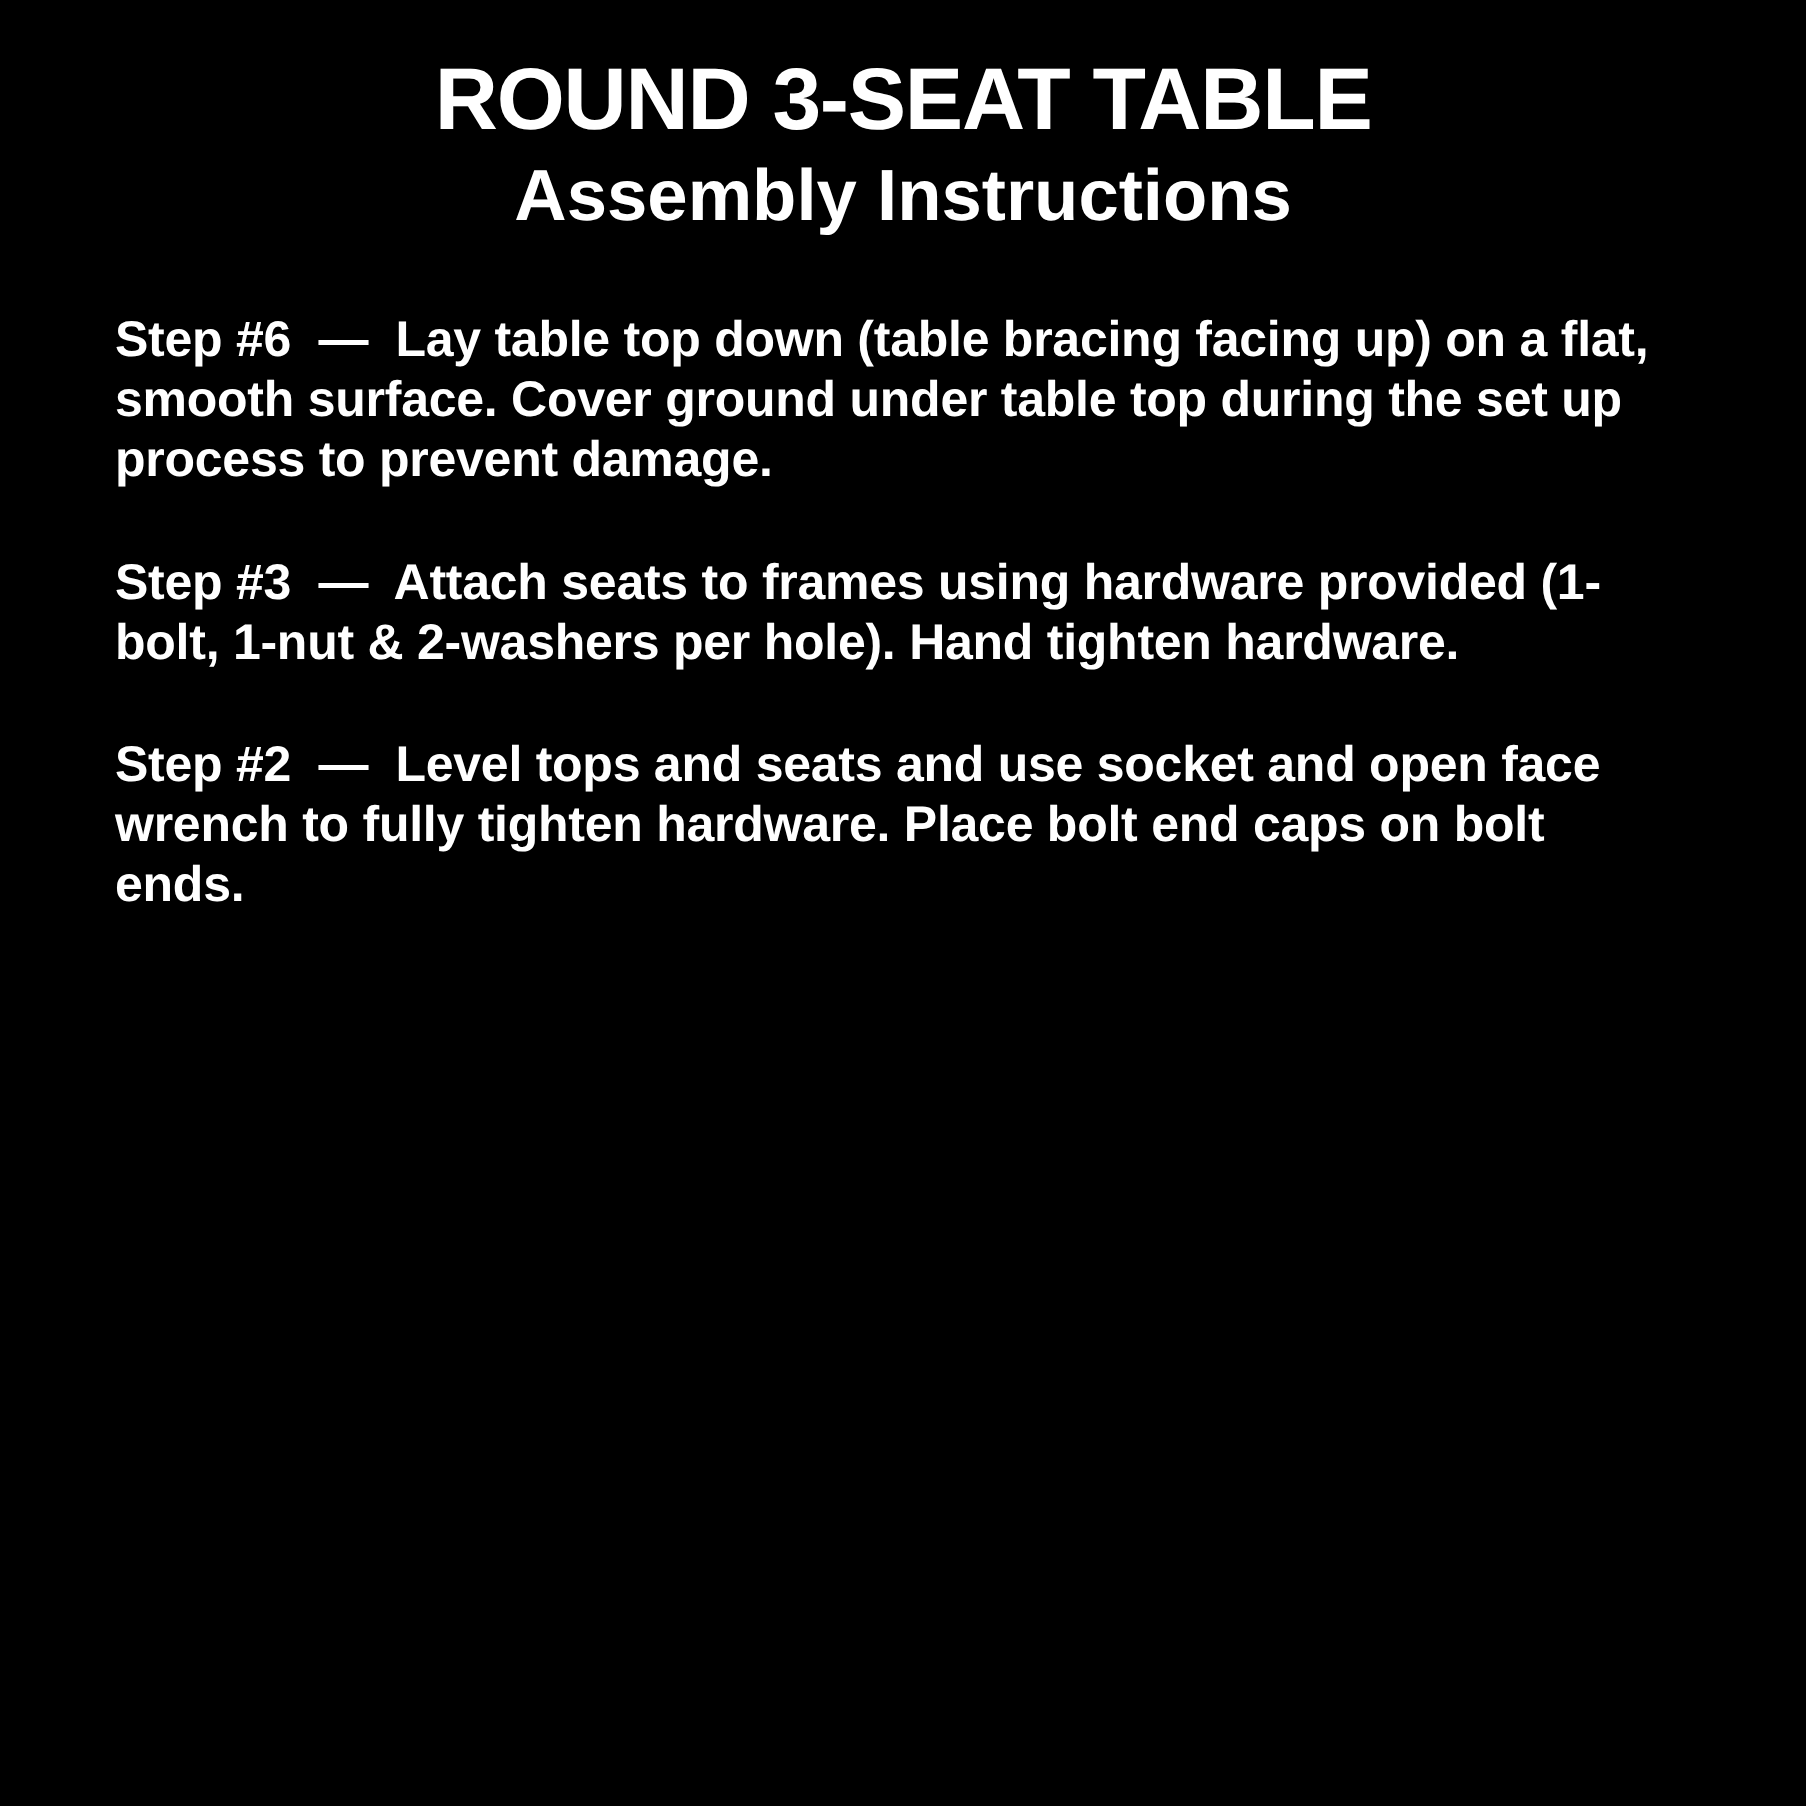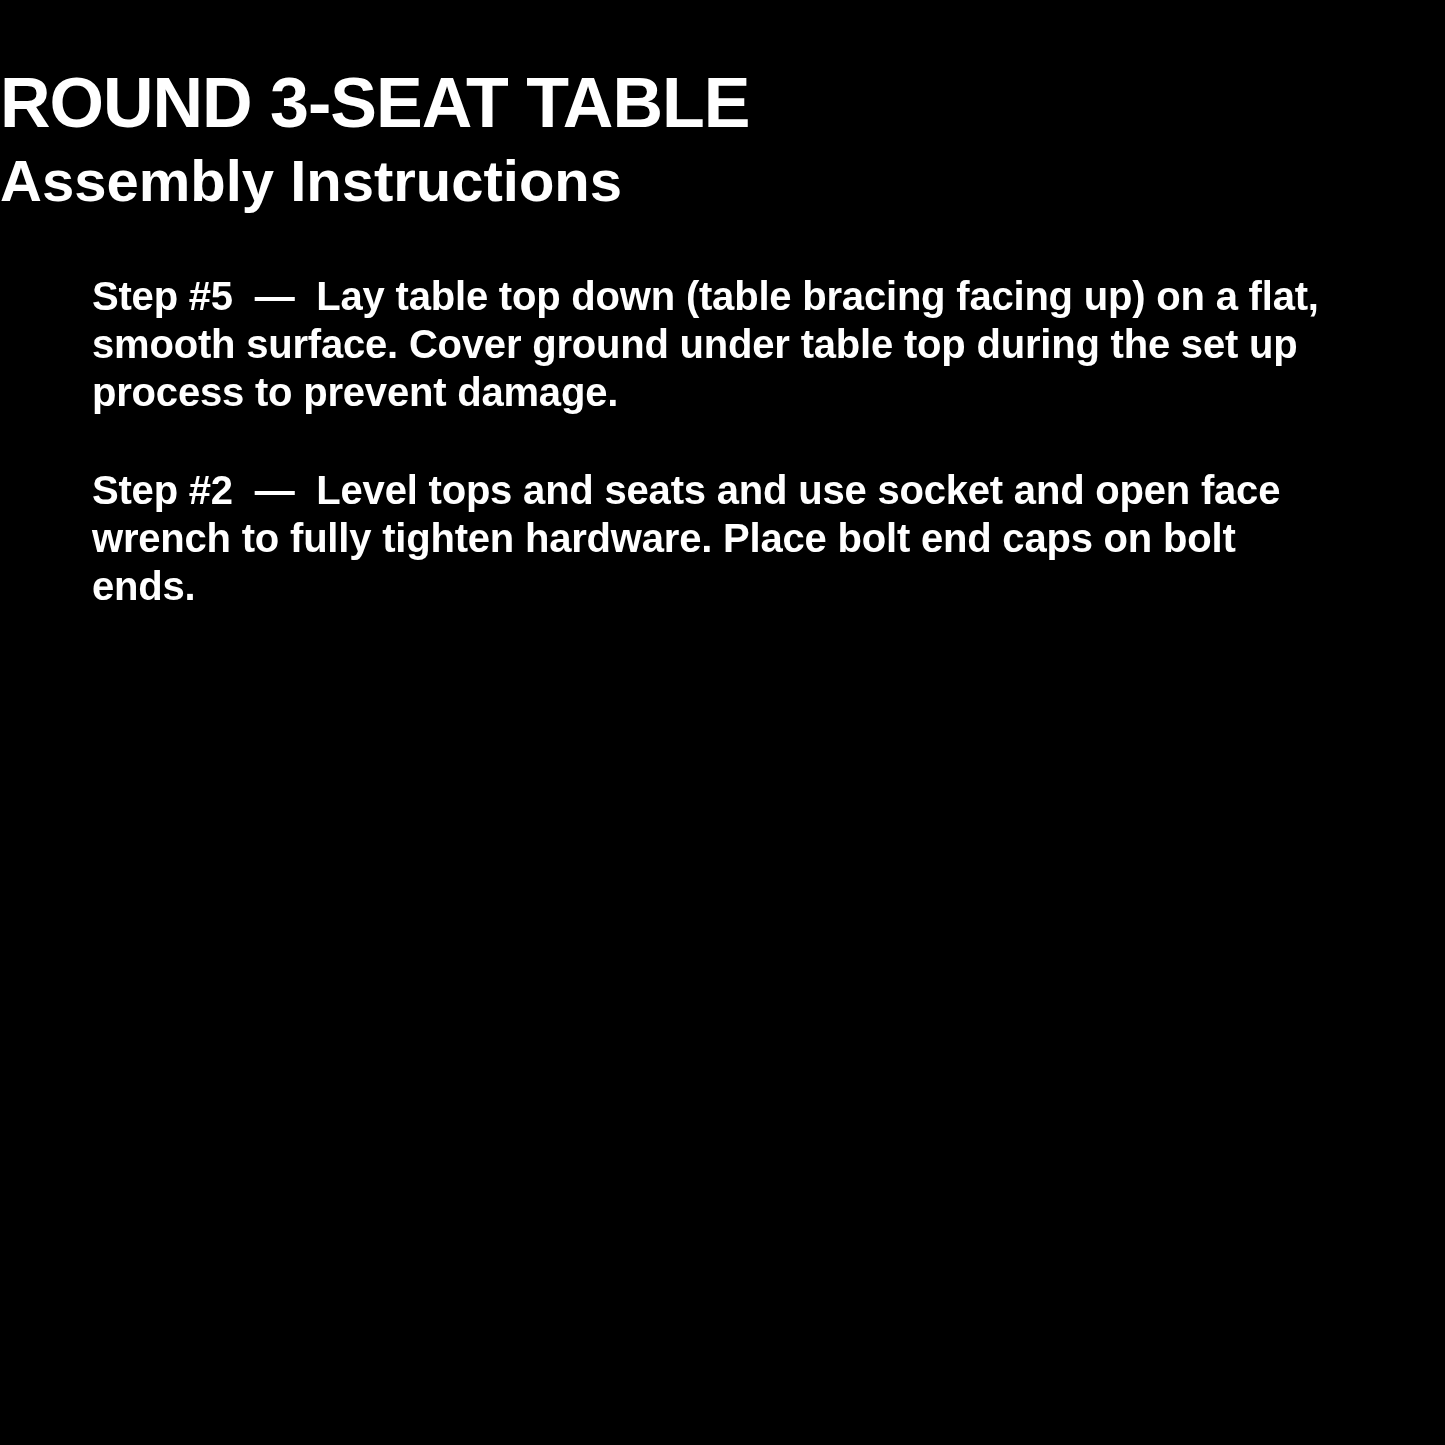--- a/index.html
+++ b/index.html
@@ -12,21 +12,22 @@
     width: 1445px;
     height: 1445px;
     background: #000000;
     color: #ffffff;
     font-family: "Liberation Sans", sans-serif;
     font-weight: 700;
     overflow: hidden;
     box-sizing: border-box;
   }
   .header {
-    padding-top: 68px;
+    text-align: center;
+    padding-top: 44px;
   }
   .title {
     margin: 0;
     font-size: 70px;
     line-height: 1.0;
     letter-spacing: -1px;
     font-weight: 700;
   }
   .subtitle {
     margin: 14px 0 0 0;
@@ -48,16 +49,17 @@
 </style>
 </head>
 <body>
 
 <div class="page">
   <div class="header">
     <h1 class="title">ROUND 3-SEAT TABLE</h1>
     <h2 class="subtitle">Assembly Instructions</h2>
   </div>
   <div class="steps">
-    <p class="step">Step #5  —  Lay table top down (table bracing facing up) on a flat, smooth surface. Cover ground under table top during the set up process to prevent damage.</p>
+    <p class="step">Step #6  —  Lay table top down (table bracing facing up) on a flat, smooth surface. Cover ground under table top during the set up process to prevent damage.</p>
+    <p class="step">Step #3  —  Attach seats to frames using hardware provided (1-bolt, 1-nut &amp; 2-washers per hole). Hand tighten hardware.</p>
     <p class="step">Step #2  —  Level tops and seats and use socket and open face wrench to fully tighten hardware. Place bolt end caps on bolt ends.</p>
   </div>
 </div>
 
 </body></html>

